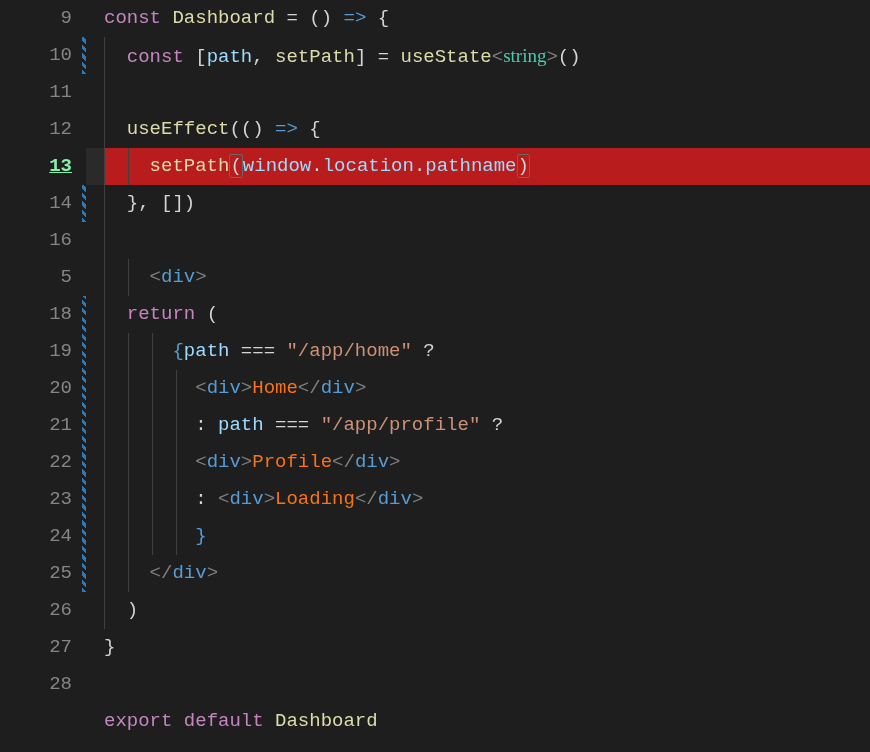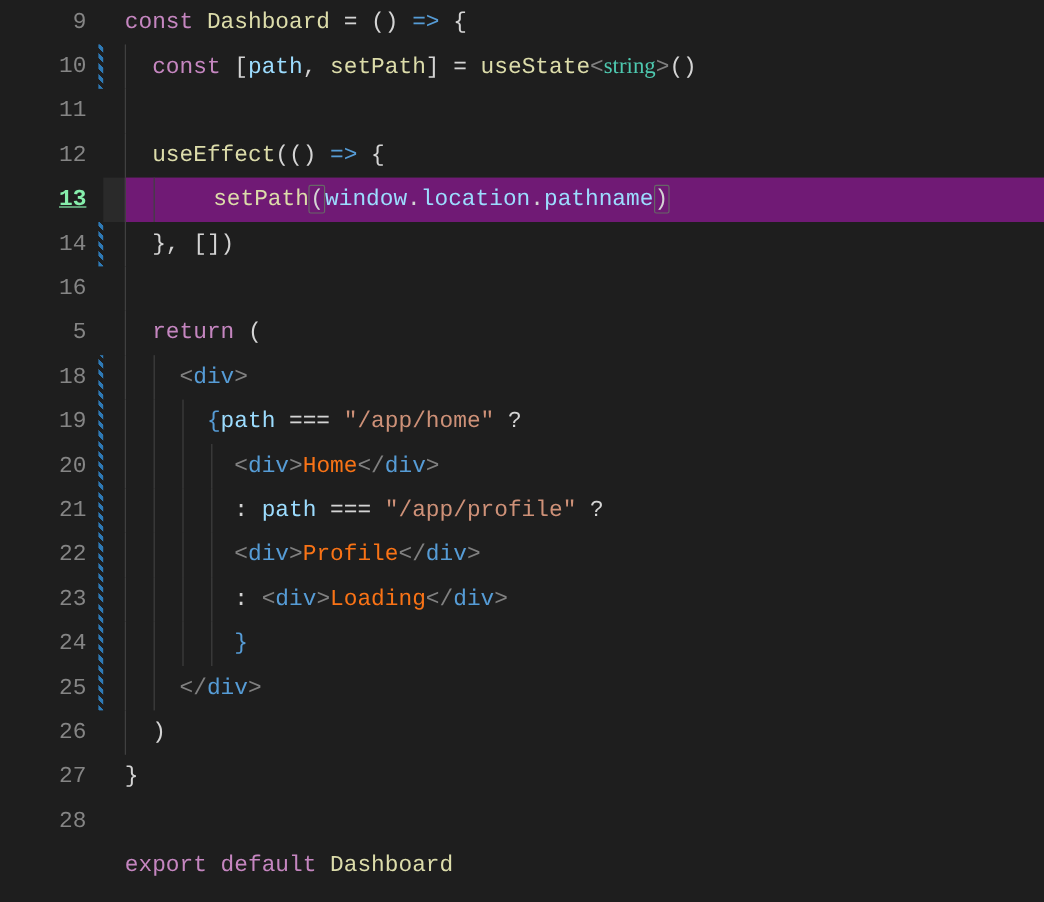--- a/index.html
+++ b/index.html
@@ -48,22 +48,21 @@
     flex: 1;
     padding-left: 18px;
     position: relative;
   }
   .line {
     height: 37px;
     white-space: pre;
     position: relative;
   }
   .line.cur {
-    background: #701a75;
-    padding-left: 28px;
+    background: #b91c1c;
   }
   .line.cur::before {
     content: "";
     position: absolute;
     left: -18px;
     right: 0;
     top: 0;
     bottom: 0;
     background: #2a2a2a;
     z-index: -1;
@@ -138,23 +137,23 @@
     <div class="line"><span class="ig" style="left:0px"></span></div>
 
     <div class="line"><span class="ig" style="left:0px"></span><span class="white">  </span><span class="call">useEffect</span><span class="paren">(() </span><span class="arrow">=&gt;</span><span class="punct"> {</span></div>
 
     <div class="line cur"><span class="ig" style="left:0px"></span><span class="ig" style="left:24px"></span><span class="white">    </span><span class="fn-name">setPath</span><span class="paren bracket-hi">(</span><span class="var">window</span><span class="punct">.</span><span class="var">location</span><span class="punct">.</span><span class="var">pathname</span><span class="paren bracket-hi">)</span></div>
 
     <div class="line"><span class="ig" style="left:0px"></span><span class="white">  </span><span class="punct">}, [])</span></div>
 
     <div class="line"><span class="ig" style="left:0px"></span></div>
 
+    <div class="line"><span class="ig" style="left:0px"></span><span class="ig" style="left:24px"></span><span class="white">    </span><span class="angle">&lt;</span><span class="tag">div</span><span class="angle">&gt;</span></div>
+
     <div class="line"><span class="ig" style="left:0px"></span><span class="white">  </span><span class="kw">return</span><span class="paren"> (</span></div>
-
-    <div class="line"><span class="ig" style="left:0px"></span><span class="ig" style="left:24px"></span><span class="white">    </span><span class="angle">&lt;</span><span class="tag">div</span><span class="angle">&gt;</span></div>
 
     <div class="line"><span class="ig" style="left:0px"></span><span class="ig" style="left:24px"></span><span class="ig" style="left:48px"></span><span class="white">      </span><span class="brace-jsx">{</span><span class="var">path</span><span class="op"> === </span><span class="str">"/app/home"</span><span class="op"> ?</span></div>
 
     <div class="line"><span class="ig" style="left:0px"></span><span class="ig" style="left:24px"></span><span class="ig" style="left:48px"></span><span class="ig" style="left:72px"></span><span class="white">        </span><span class="angle">&lt;</span><span class="tag">div</span><span class="angle">&gt;</span><span class="txt">Home</span><span class="angle">&lt;/</span><span class="tag">div</span><span class="angle">&gt;</span></div>
 
     <div class="line"><span class="ig" style="left:0px"></span><span class="ig" style="left:24px"></span><span class="ig" style="left:48px"></span><span class="ig" style="left:72px"></span><span class="white">        </span><span class="op">: </span><span class="var">path</span><span class="op"> === </span><span class="str">"/app/profile"</span><span class="op"> ?</span></div>
 
     <div class="line"><span class="ig" style="left:0px"></span><span class="ig" style="left:24px"></span><span class="ig" style="left:48px"></span><span class="ig" style="left:72px"></span><span class="white">        </span><span class="angle">&lt;</span><span class="tag">div</span><span class="angle">&gt;</span><span class="txt">Profile</span><span class="angle">&lt;/</span><span class="tag">div</span><span class="angle">&gt;</span></div>
 
     <div class="line"><span class="ig" style="left:0px"></span><span class="ig" style="left:24px"></span><span class="ig" style="left:48px"></span><span class="ig" style="left:72px"></span><span class="white">        </span><span class="op">: </span><span class="angle">&lt;</span><span class="tag">div</span><span class="angle">&gt;</span><span class="txt">Loading</span><span class="angle">&lt;/</span><span class="tag">div</span><span class="angle">&gt;</span></div>

